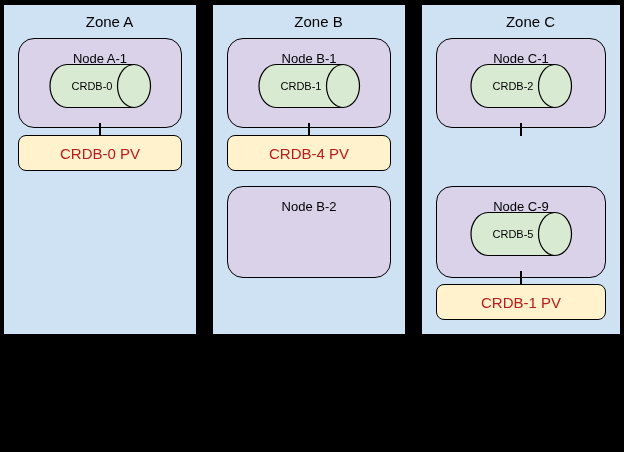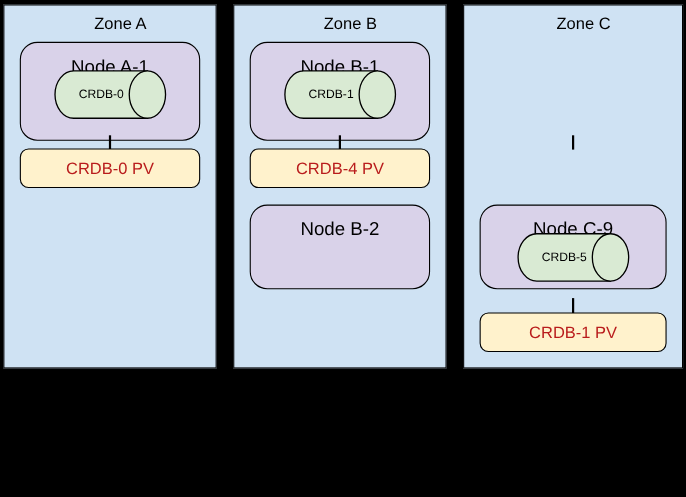--- a/index.html
+++ b/index.html
@@ -33,25 +33,25 @@
   }
   .node {
     position: absolute;
     left: 14px; right: 14px;
     background: var(--node_fill, #d9d2e9);
     border: 1px solid var(--border, #000);
     border-radius: 16px;
     box-sizing: border-box;
   }
   .node-row1 { top: 33px;  height: 90px; }
-  .node-row2 { top: 181px; height: 77px; }
+  .node-row2 { top: 181px; height: 92px; }
   .node-title {
     text-align: center;
     padding-top: 12px;
-    font-size: 17px;
+    font-size: 13px;
     color: #000;
   }
   .cylinder {
     position: absolute;
     left: 50%; transform: translateX(-50%);
     top: 24px;
     width: 104px; height: 46px;
   }
   .cyl-label {
     position: absolute;
@@ -120,20 +120,30 @@
     </div>
     <div class="connector conn-row1"></div>
     <div class="pv pv-row1">CRDB-4 PV</div>
     <div class="node node-row2">
       <div class="node-title">Node B-2</div>
     </div>
   </div>
 
   <div class="zone zone-c">
     <div class="zone-title">Zone C</div>
+    <div class="node node-row1">
+      <div class="node-title">Node C-1</div>
+      <div class="cylinder">
+        <svg class="cyl-svg" width="104" height="46" viewBox="0 0 104 46">
+          <path d="M86 1.5 L19 1.5 A17 21.5 0 0 0 19 44.5 L86 44.5 Z" style="fill:var(--pod_fill,#d9ead3);stroke:var(--border,#000);stroke-width:1.2"></path>
+          <ellipse cx="86" cy="23" rx="16.5" ry="21.5" style="fill:var(--pod_fill,#d9ead3);stroke:var(--border,#000);stroke-width:1.2"></ellipse>
+        </svg>
+        <span class="cyl-label">CRDB-2</span>
+      </div>
+    </div>
     <div class="connector conn-row1"></div>
 
     <div class="node node-row2">
       <div class="node-title">Node C-9</div>
       <div class="cylinder">
         <svg class="cyl-svg" width="104" height="46" viewBox="0 0 104 46">
           <path d="M86 1.5 L19 1.5 A17 21.5 0 0 0 19 44.5 L86 44.5 Z" style="fill:var(--pod_fill,#d9ead3);stroke:var(--border,#000);stroke-width:1.2"></path>
           <ellipse cx="86" cy="23" rx="16.5" ry="21.5" style="fill:var(--pod_fill,#d9ead3);stroke:var(--border,#000);stroke-width:1.2"></ellipse>
         </svg>
         <span class="cyl-label">CRDB-5</span>

